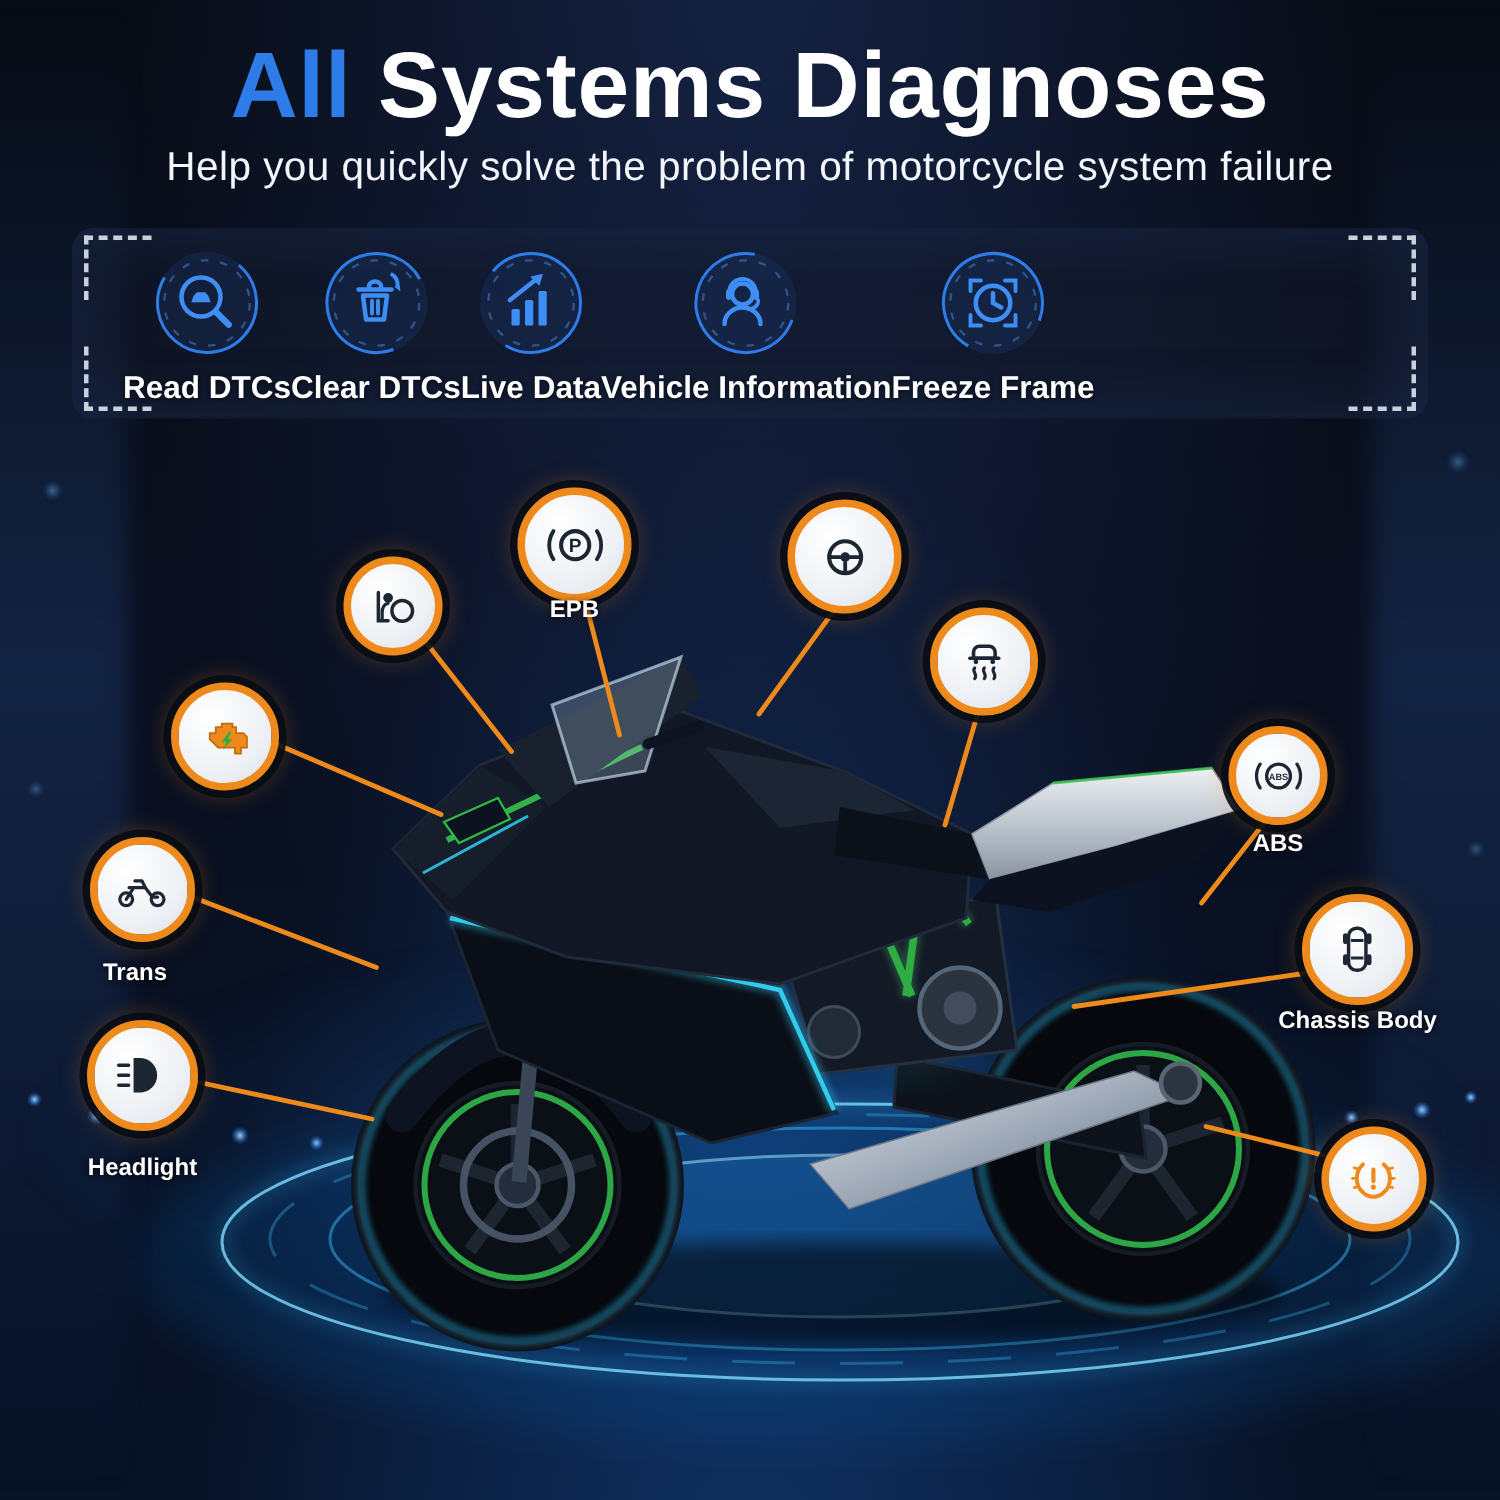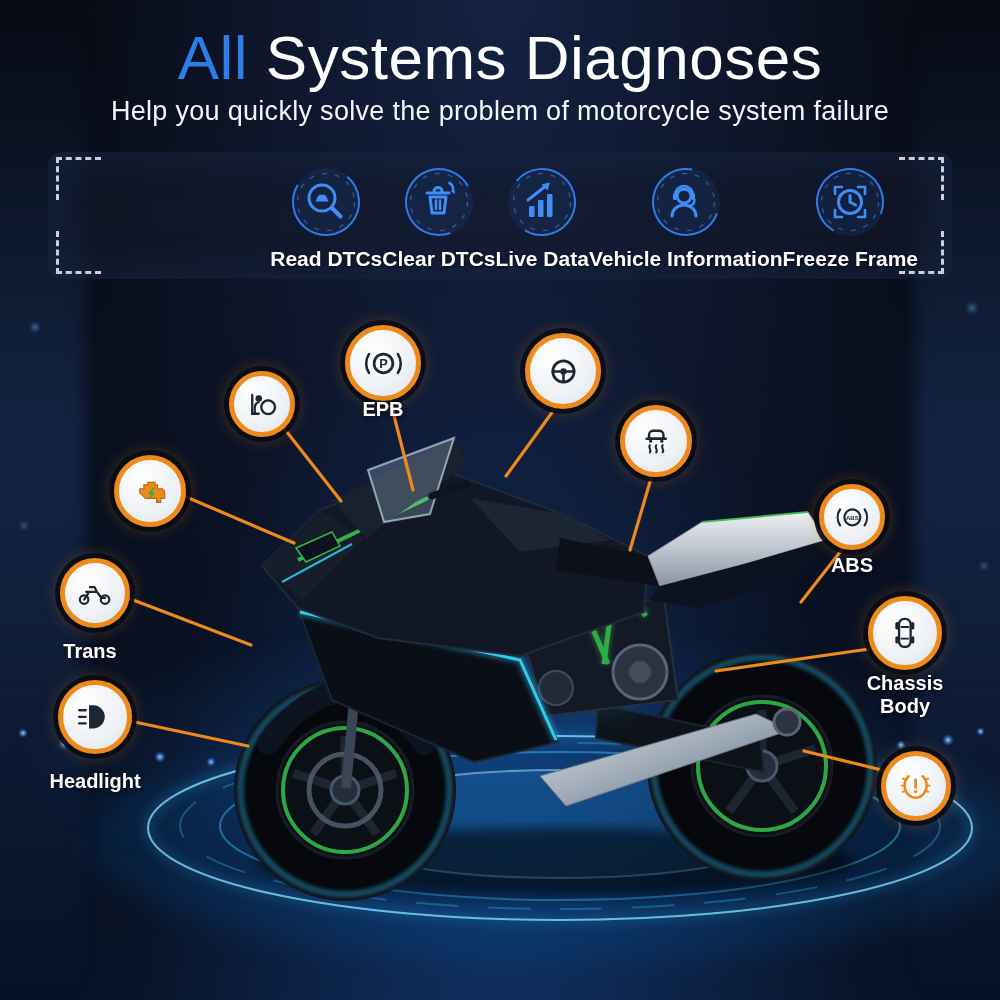--- a/index.html
+++ b/index.html
@@ -8,44 +8,44 @@
       radial-gradient(ellipse at 50% 118%, rgba(22,80,160,.55) 0%, rgba(22,80,160,0) 55%),
       radial-gradient(ellipse at 50% -5%, rgba(24,40,80,.8) 0%, rgba(24,40,80,0) 60%),
       linear-gradient(180deg,#070b14 0%,#0a1020 45%,#081226 100%);}
   .beam{position:absolute;top:0;width:110px;height:100%;filter:blur(8px);
     background:linear-gradient(180deg,rgba(40,90,200,0) 0%,rgba(70,140,255,.16) 45%,rgba(40,90,200,0) 100%);}
   .haze{position:absolute;left:0;top:620px;width:100%;height:280px;filter:blur(10px);
     background:radial-gradient(ellipse at 50% 50%, rgba(32,125,235,.20), rgba(0,0,0,0) 70%);}
   .dot{position:absolute;border-radius:50%;
     background:radial-gradient(circle, rgba(140,215,255,.95) 0%, rgba(60,140,255,.35) 45%, rgba(40,120,255,0) 70%);}
   
-  .title{position:absolute;top:22px;left:0;width:100%;text-align:center;font-size:62px;font-weight:400;color:#ffffff;letter-spacing:.5px;}
+  .title{position:absolute;top:22px;left:0;width:100%;text-align:center;font-size:62px;font-weight:700;color:#ffffff;letter-spacing:.5px;}
   .title .accent{color:#2e7ce8;}
   .subtitle{position:absolute;top:96px;left:0;width:100%;text-align:center;font-size:27px;font-weight:400;color:#f2f5fa;letter-spacing:.3px;}
   
   .panel{position:absolute;left:48px;top:152px;width:904px;height:127px;border-radius:14px;
     background:rgba(20,28,46,.55);box-shadow:inset 0 0 46px rgba(45,80,150,.22);}
   .bracket{position:absolute;width:42px;height:40px;opacity:.9;}
   .bracket.tl{left:8px;top:5px;border-left:3px dashed #dfe5ee;border-top:3px dashed #dfe5ee;}
   .bracket.tr{right:8px;top:5px;border-right:3px dashed #dfe5ee;border-top:3px dashed #dfe5ee;}
   .bracket.bl{left:8px;bottom:5px;border-left:3px dashed #dfe5ee;border-bottom:3px dashed #dfe5ee;}
   .bracket.br{right:8px;bottom:5px;border-right:3px dashed #dfe5ee;border-bottom:3px dashed #dfe5ee;}
-  .features{position:absolute;inset:0;display:flex;justify-content:flex-end;align-items:center;padding:4px 34px 0 34px;}
+  .features{position:absolute;inset:0;display:flex;justify-content:flex-start;align-items:center;padding:4px 34px 0 34px;}
   .feature{display:flex;flex-direction:column;align-items:center;gap:8px;}
   .f-ic{width:74px;height:74px;display:block;}
   .f-label{font-size:21px;font-weight:700;color:#ffffff;white-space:nowrap;text-shadow:0 1px 3px rgba(0,0,0,.6);}
   
   .scene,.lines{position:absolute;left:0;top:0;width:1000px;height:1000px;pointer-events:none;}
   
   .badge{position:absolute;border-radius:50%;box-sizing:border-box;border:5px solid #ee8a1c;
     background:radial-gradient(circle at 35% 30%, #ffffff 0%, #eef1f5 60%, #dde2e9 100%);
     box-shadow:0 0 0 5px rgba(7,11,19,.9), 0 0 18px rgba(238,138,28,.45);
     display:flex;align-items:center;justify-content:center;}
   .badge svg{width:62%;height:62%;}
-  .sys-label{position:absolute;text-align:center;font-size:20px;font-weight:700;color:#ffffff;
+  .sys-label{position:absolute;text-align:center;font-size:16px;font-weight:700;color:#ffffff;
     text-shadow:0 1px 4px rgba(0,0,0,.8);line-height:1.15;}
 </style>
 </head>
 <body>
 
 <div class="page">
 
   <div class="beam" style="left:-25px"></div>
   <div class="beam" style="right:-25px"></div>
   <div class="haze"></div>

